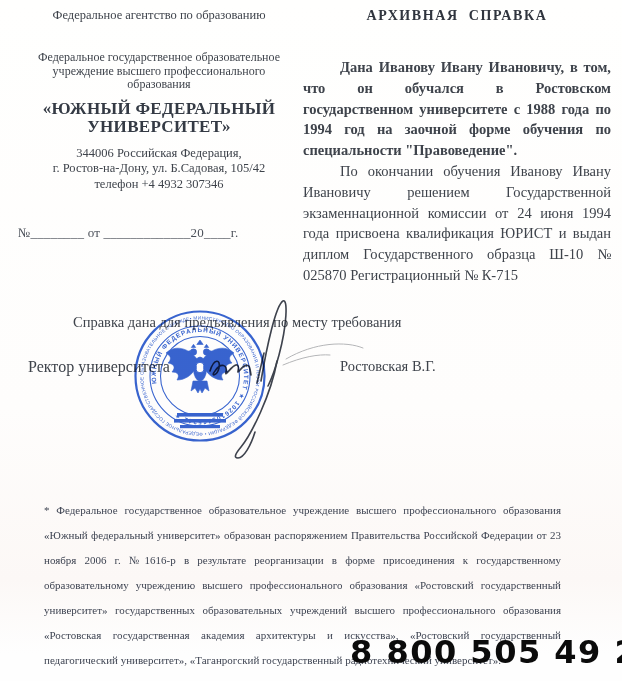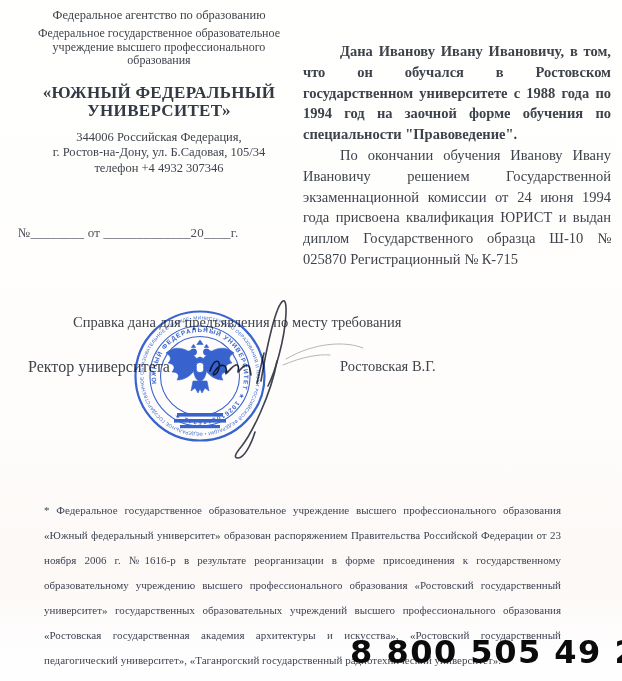--- a/index.html
+++ b/index.html
@@ -10,22 +10,22 @@
     background: linear-gradient(180deg,#fffffe 0%,#fefdfc 60%,#fcf8f6 85%,#fefefe 96%);
     font-family: "Liberation Serif","DejaVu Serif",serif;
     color: #3e434b;
     overflow: hidden;
   }
   .abs { position:absolute; }
 
   
   .col-left { left:18px; top:8px; width:282px; text-align:center; }
   .agency   { font-size:12.5px; line-height:15px; }
-  .orgtype  { margin:4px auto 0; width:262px; font-size:12px; line-height:13.5px; }
-  .uniname  { margin:16px auto 0; width:236px; font-size:17px; font-weight:bold; line-height:18.5px; letter-spacing:.3px; color:#343a44; }
+  .orgtype  { margin:28px auto 0; width:262px; font-size:12px; line-height:13.5px; }
+  .uniname  { margin:8px auto 0; width:236px; font-size:17px; font-weight:bold; line-height:18.5px; letter-spacing:.3px; color:#343a44; }
   .addr     { margin:9px auto 0; width:270px; font-size:12.5px; line-height:15.5px; }
   .numline  { position:absolute; left:0px; top:200px; width:282px; text-align:left; font-size:13px; color:#4a4f58; letter-spacing:.2px;margin-top:17px; }
 
   
   .col-right { left:303px; top:8px; width:308px; }
   .cert-title { text-align:center; font-size:14px; font-weight:bold; letter-spacing:1.6px; word-spacing:5px; color:#30353e; }
   .col-right p { margin:0; font-size:14.5px; line-height:20.8px; text-align:justify; text-indent:37px; }
   .col-right p.first { margin-top:33px;font-weight:bold; }
 
   
@@ -54,27 +54,28 @@
 <body>
 
 <div class="page">
 
   <div class="abs col-left">
     <div class="agency">Федеральное агентство по образованию</div>
     <div class="orgtype">Федеральное государственное образовательное учреждение высшего профессионального образования</div>
     <div class="uniname">«ЮЖНЫЙ ФЕДЕРАЛЬНЫЙ УНИВЕРСИТЕТ»</div>
     <div class="addr">
       <div>344006 Российская Федерация,</div>
-      <div>г. Ростов-на-Дону, ул. Б.Садовая, 105/34</div>
+      <div>г. Ростов-на-Дону, ул. Б.Садовая, 105/42</div>
       <div>телефон +4 4932 307346</div>
     </div>
     <div class="numline">№________ от _____________20____г.</div>
   </div>
 
   <div class="abs col-right">
+    <div class="cert-title">АРХИВНАЯ СПРАВКА</div>
     <p class="first">Дана Иванову Ивану Ивановичу, в том, что он обучался в Ростовском государственном университете с 1988 года по 1994 год на заочной форме обучения по специальности "Правоведение".</p>
     <p>По окончании обучения Иванову Ивану Ивановичу решением Государственной экзаменнационной комиссии от 24 июня 1994 года присвоена квалификация ЮРИСТ и выдан диплом Государственного образца Ш-10 № 025870 Регистрационный № К-715</p>
   </div>
 
   <div class="abs purpose">Справка дана для предъявления по месту требования</div>
   <div class="abs rector">Ректор университета</div>
   <div class="abs signer">Ростовская В.Г.</div>
 
   <svg class="abs seal" viewBox="0 0 134 134" xmlns="http://www.w3.org/2000/svg">
     <defs>

